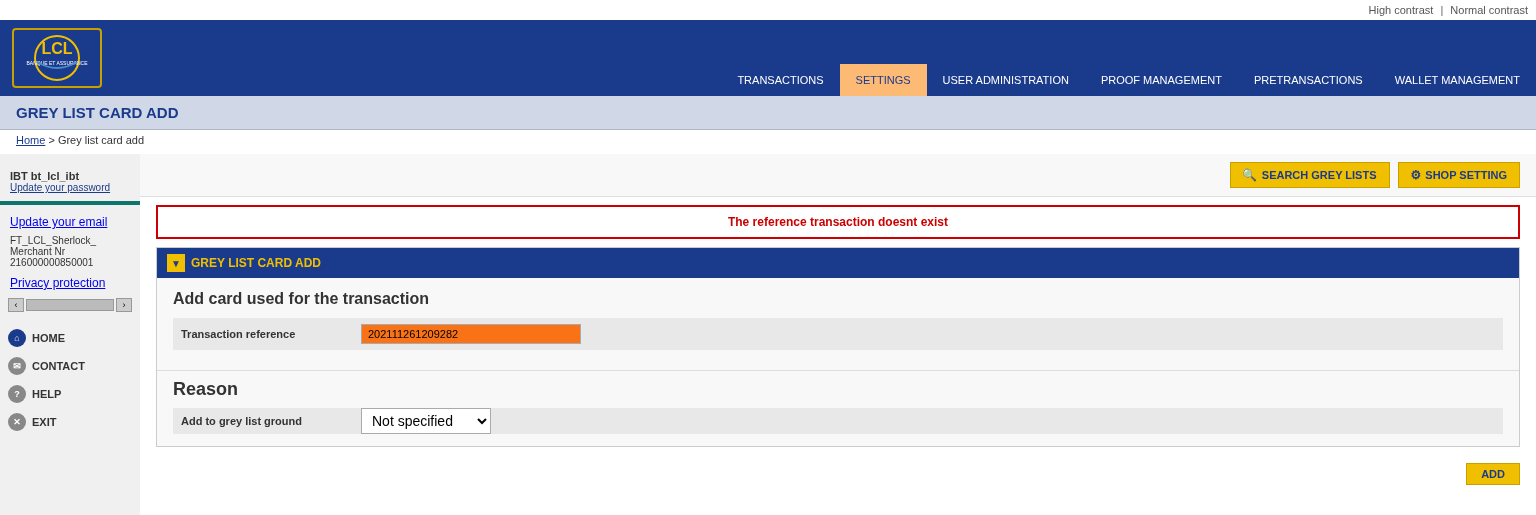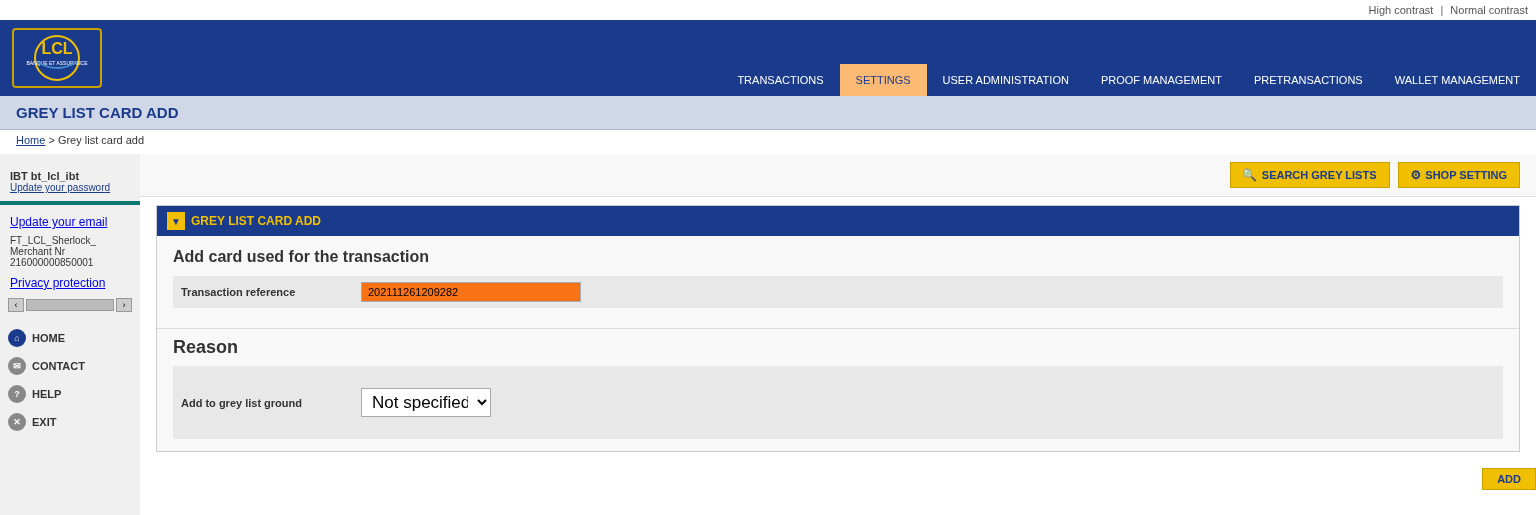--- a/index.html
+++ b/index.html
@@ -57,28 +57,28 @@
     .form-section { margin: 8px 16px; border: 1px solid #ccc; }
     .section-header { background: #1a3a8c; color: #fff; padding: 6px 10px; display: flex; align-items: center; gap: 6px; }
     .section-header .filter-icon { background: #f0c000; color: #1a3a8c; width: 18px; height: 18px; display: flex; align-items: center; justify-content: center; font-size: 10px; font-weight: bold; }
     .section-header-title { font-size: 12px; font-weight: bold; color: #f0c000; }
 
     .form-body { background: #f8f8f8; padding: 12px 16px; }
     .form-subtitle { font-size: 16px; font-weight: bold; color: #333; margin-bottom: 10px; }
     .form-row { display: flex; align-items: center; margin-bottom: 8px; background: #e8e8e8; padding: 6px 8px; }
     .form-label { width: 180px; font-size: 11px; font-weight: bold; color: #333; flex-shrink: 0; }
     .form-input { border: 1px solid #aaa; padding: 3px 6px; font-size: 11px; width: 220px; background: #f97316; }
-    .form-select { border: 1px solid #aaa; padding: 3px 6px; font-size: 17px; width: 130px; background: #fff; }
+    .form-select { border: 1px solid #aaa; padding: 3px 6px; font-size: 14px; width: 130px; background: #fff; }
 
     .reason-section { background: #f8f8f8; padding: 8px 16px 12px; border-top: 1px solid #ddd; }
     .reason-title { font-size: 18px; font-weight: bold; color: #333; margin-bottom: 8px; }
-    .reason-row { display: flex; align-items: center; background: #e8e8e8; padding: 22px 8px; margin-bottom: 0; }
-
-    
-    .add-btn-area { display: flex; justify-content: flex-end; padding: 8px 0; }
+    .reason-row { display: flex; align-items: center; background: #e8e8e8; padding: 0 8px; margin-bottom: 0; }
+
+    
+    .add-btn-area { display: flex; justify-content: flex-end; padding: 8px 16px; }
     .add-btn { background: #f0c000; color: #1a3a8c; font-size: 11px; font-weight: bold; border: 1px solid #c8a000; padding: 4px 14px; cursor: pointer; }
 
     
     .lcl-logo { display: flex; flex-direction: column; align-items: center; justify-content: center; }
   </style>
 </head>
 <body>
 
 <div class="top-bar">
   <a href="#">High contrast</a>
@@ -175,20 +175,23 @@
       <button class="action-btn">
         <span class="btn-icon">🔍</span>
         <span>SEARCH GREY LISTS</span>
       </button>
       <button class="action-btn">
         <span class="btn-icon">⚙</span>
         <span>SHOP SETTING</span>
       </button>
     </div>
 
+    <div class="error-box">
+      <span class="error-text">The reference transaction doesnt exist</span>
+    </div>
 
     <div class="form-section">
       <div class="section-header">
         <div class="filter-icon">▼</div>
         <span class="section-header-title">GREY LIST CARD ADD</span>
       </div>
 
       <div class="form-body">
         <div class="form-subtitle">Add card used for the transaction</div>
         <div class="form-row">

